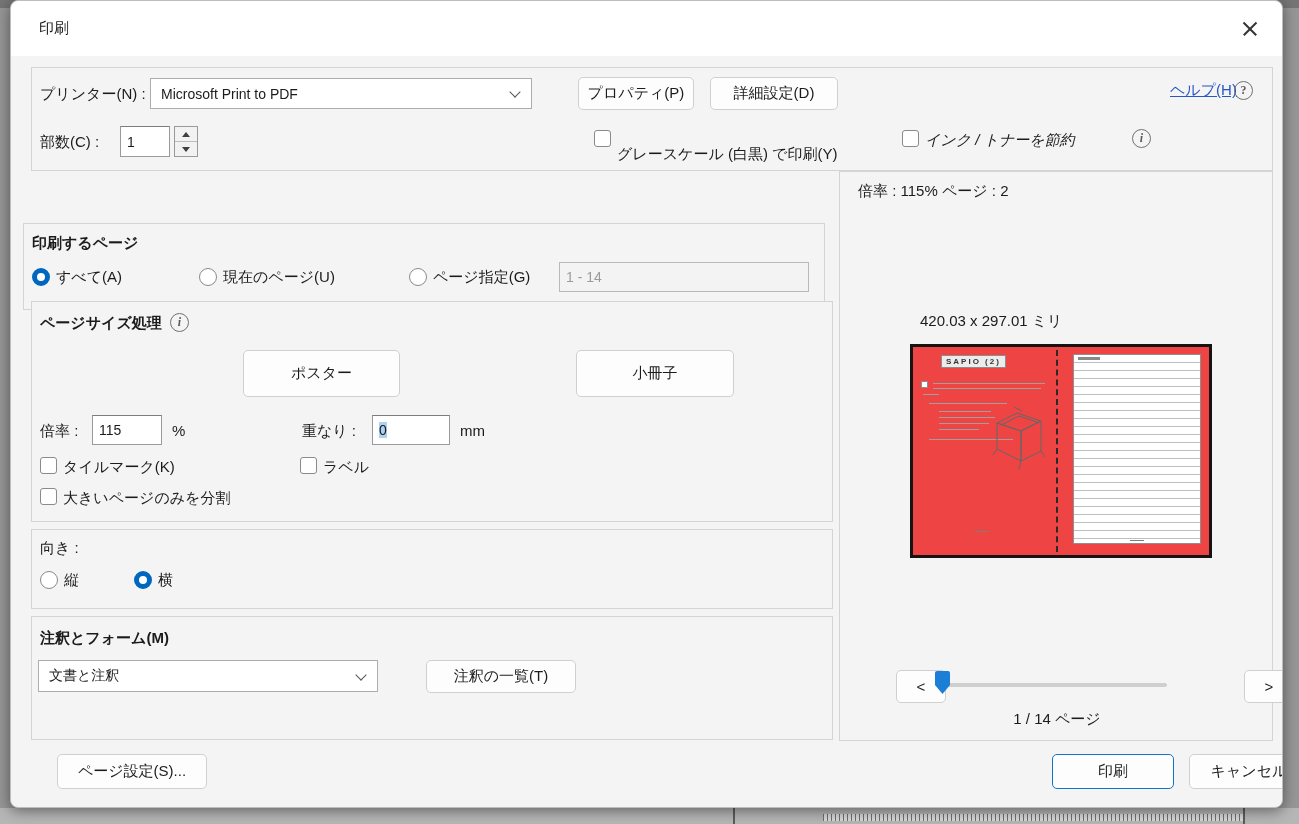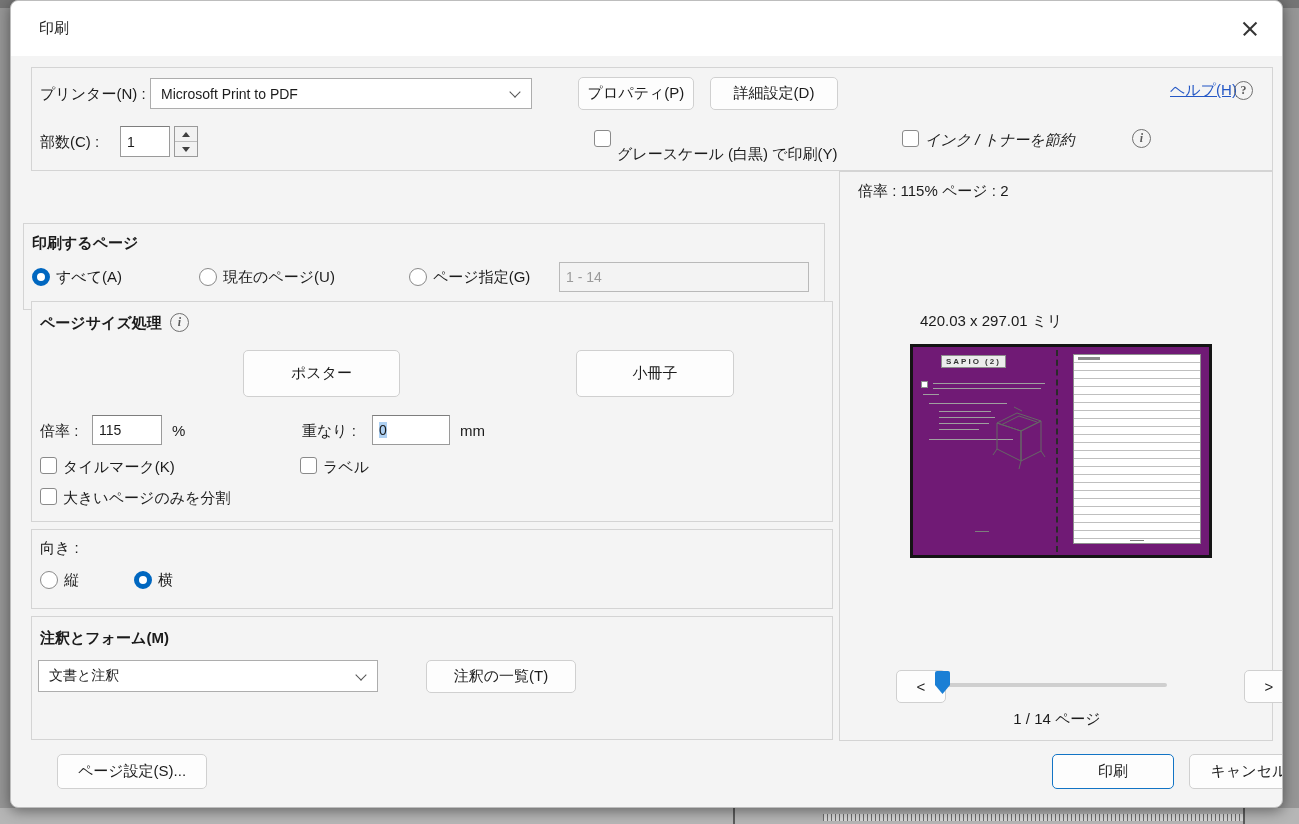--- a/index.html
+++ b/index.html
@@ -43,21 +43,21 @@
   .tri-right { position:absolute; width:0; height:0; border-top:5px solid transparent; border-bottom:5px solid transparent; border-left:8px solid #1b1b1b; }
   .tri-up { width:0; height:0; border-left:4px solid transparent; border-right:4px solid transparent; border-bottom:5px solid #404040; }
   .tri-down { width:0; height:0; border-left:4px solid transparent; border-right:4px solid transparent; border-top:5px solid #404040; }
   .spin { position:absolute; width:24px; height:31px; border:1px solid #9a9a9a; background:#f2f2f2;
           display:flex; flex-direction:column; }
   .spin > div { flex:1; display:flex; align-items:center; justify-content:center; cursor:pointer; }
   .spin > div:first-child { border-bottom:1px solid #bdbdbd; }
   .sel-hl { background:#aed0f2; }
 
   
-  #thumb { position:absolute; left:70px; top:172px; width:302px; height:214px; background:#701a75; border:3px solid #141414; }
+  #thumb { position:absolute; left:70px; top:172px; width:302px; height:214px; background:#ef4444; border:3px solid #141414; }
   #thumb-divider { position:absolute; left:143px; top:3px; height:202px; width:0; border-left:2px dashed #2a2a2a; }
   .tl { position:absolute; background:#9f9f9f; height:1px; }
   #thumb-title { position:absolute; left:28px; top:8px; font-size:8px; font-weight:bold; letter-spacing:2px;
                  color:#333; background:#ececec; border:1px solid #8d8d8d; padding:1px 4px; white-space:nowrap; }
   #ruled-page { position:absolute; left:160px; top:7px; width:128px; height:190px; border:1px solid #8f8f8f;
                 background:repeating-linear-gradient(180deg,#fff 0 7px,#bfbfbf 7px 8px); }
   #ruled-head { position:absolute; left:4px; top:2px; width:22px; height:3px; background:#8a8a8a; }
 
   
   #slider-track { position:absolute; left:97px; top:511px; width:230px; height:4px; background:#cfcfcf; border-radius:2px; cursor:pointer; }

